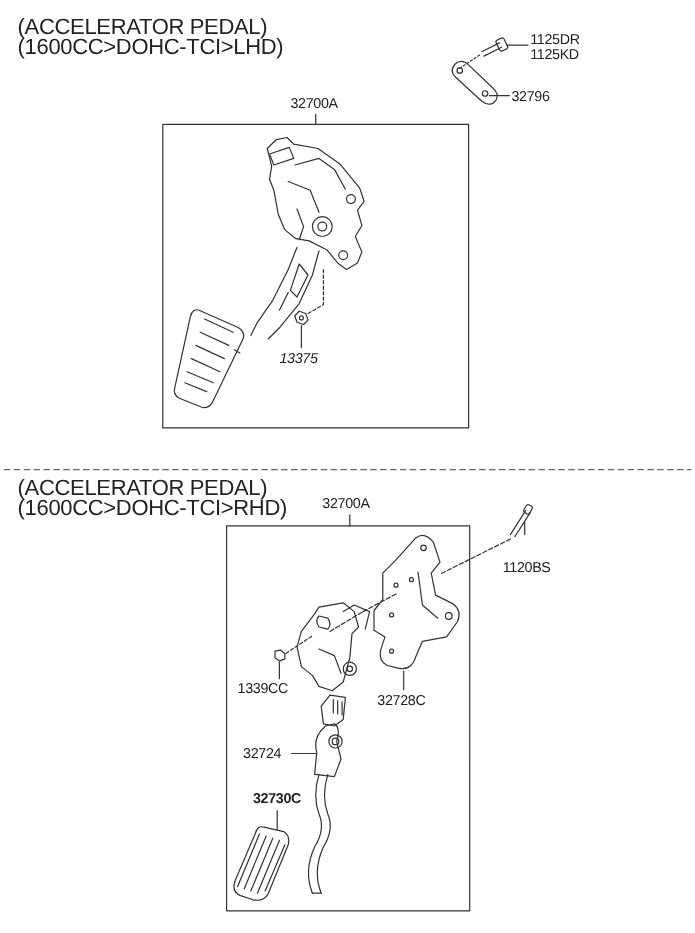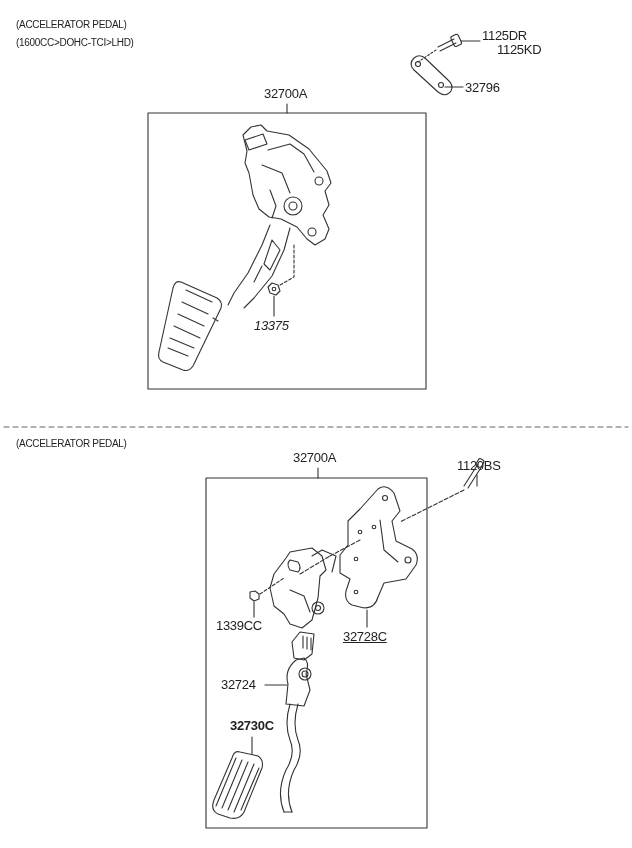--- a/index.html
+++ b/index.html
@@ -1,43 +1,44 @@
 <!DOCTYPE html>
 <html><head>
 <meta charset="utf-8">
 <style>
   html, body { margin:0; padding:0; background:#fff; }
   body { width:632px; height:848px; position:relative; overflow:hidden;
          font-family:"Liberation Sans", sans-serif; color:#222; }
-  .txt { position:absolute; font-size:10px; line-height:18px; white-space:nowrap; letter-spacing:-0.3px; }
+  .txt { position:absolute; font-size:20px; line-height:18px; white-space:nowrap; letter-spacing:-0.3px; }
   .lbl { position:absolute; font-size:13px; white-space:nowrap; letter-spacing:-0.3px; }
   svg.art { position:absolute; left:0; top:0; }
 </style>
 </head>
 <body>
 
 <div class="txt" style="left:16px;top:16px;">
   <div>(ACCELERATOR PEDAL)</div>
   <div>(1600CC&gt;DOHC-TCI&gt;LHD)</div>
 </div>
 
 <div class="lbl" style="left:264px;top:86px;">32700A</div>
 <div class="lbl" style="left:482px;top:28px;">1125DR</div>
-<div class="lbl" style="left:482px;top:42px;margin-left:15px;">1125KD</div>
+<div class="lbl" style="left:482px;top:42px;">1125KD</div>
 <div class="lbl" style="left:465px;top:80px;text-align:right;">32796</div>
 <div class="lbl" style="left:254px;top:318px;font-style:italic;">13375</div>
 
 <div class="txt" style="left:16px;top:435px;">
   <div>(ACCELERATOR PEDAL)</div>
+  <div>(1600CC&gt;DOHC-TCI&gt;RHD)</div>
 </div>
 
 <div class="lbl" style="left:293px;top:450px;">32700A</div>
-<div class="lbl" style="left:457px;top:458px;">1120BS</div>
+<div class="lbl" style="left:457px;top:508px;">1120BS</div>
 <div class="lbl" style="left:216px;top:618px;">1339CC</div>
-<div class="lbl" style="left:343px;top:629px;text-decoration:underline;">32728C</div>
+<div class="lbl" style="left:343px;top:629px;">32728C</div>
 <div class="lbl" style="left:221px;top:677px;">32724</div>
 <div class="lbl" style="left:230px;top:718px;font-weight:bold;">32730C</div>
 
 <svg class="art" width="632" height="848" viewBox="0 0 632 848" fill="none" stroke="#333" stroke-width="1.1" stroke-linejoin="round" stroke-linecap="round">
 
   <g>
     <rect x="148" y="113" width="278" height="276"></rect>
     <line x1="287" y1="104" x2="287" y2="113"></line>
   </g>
 

